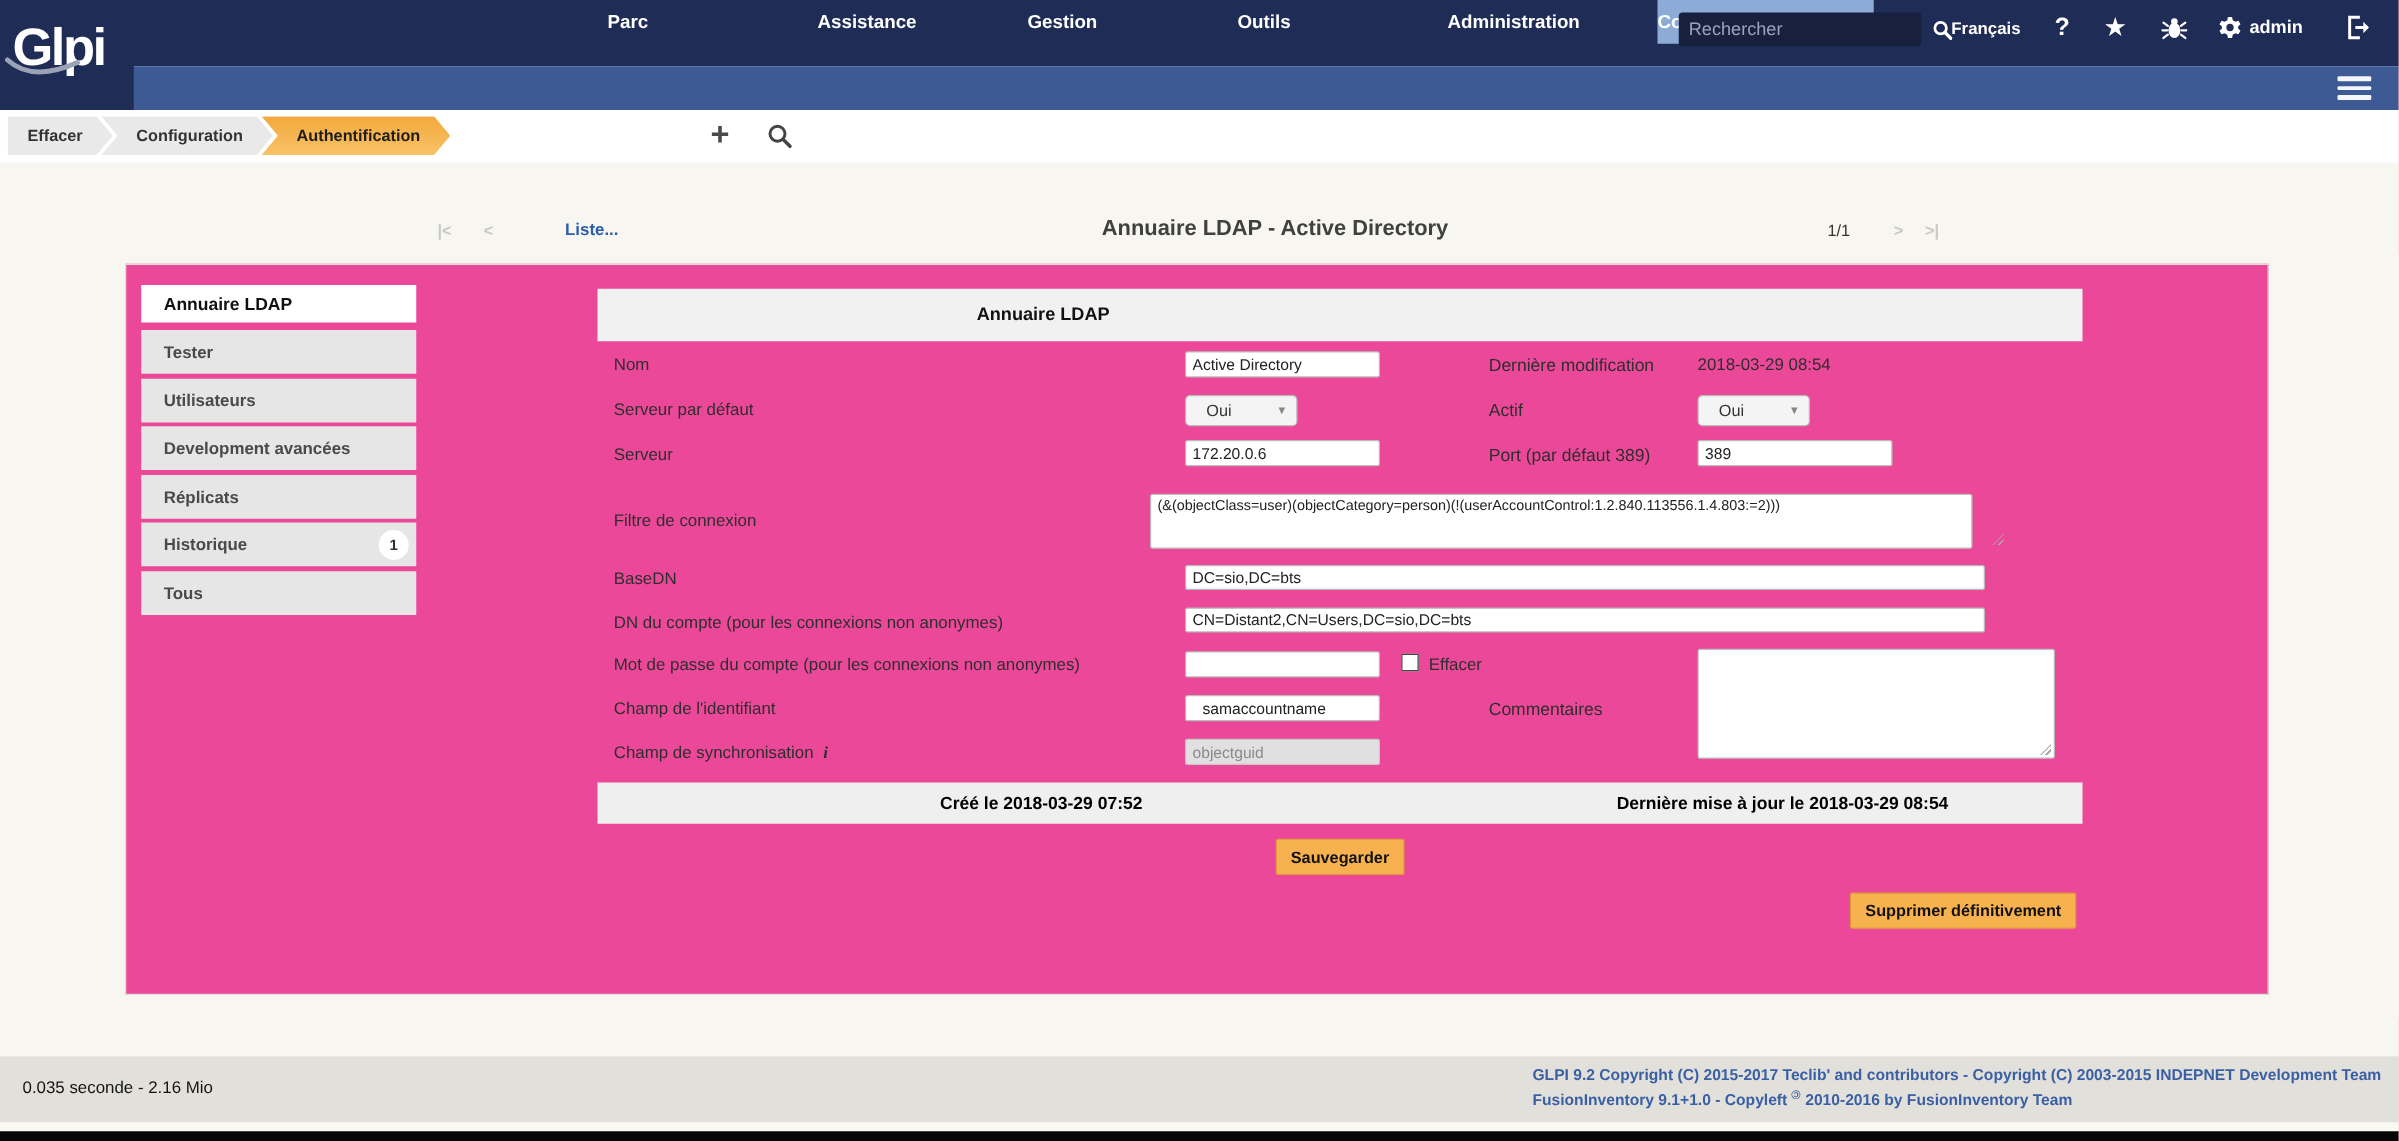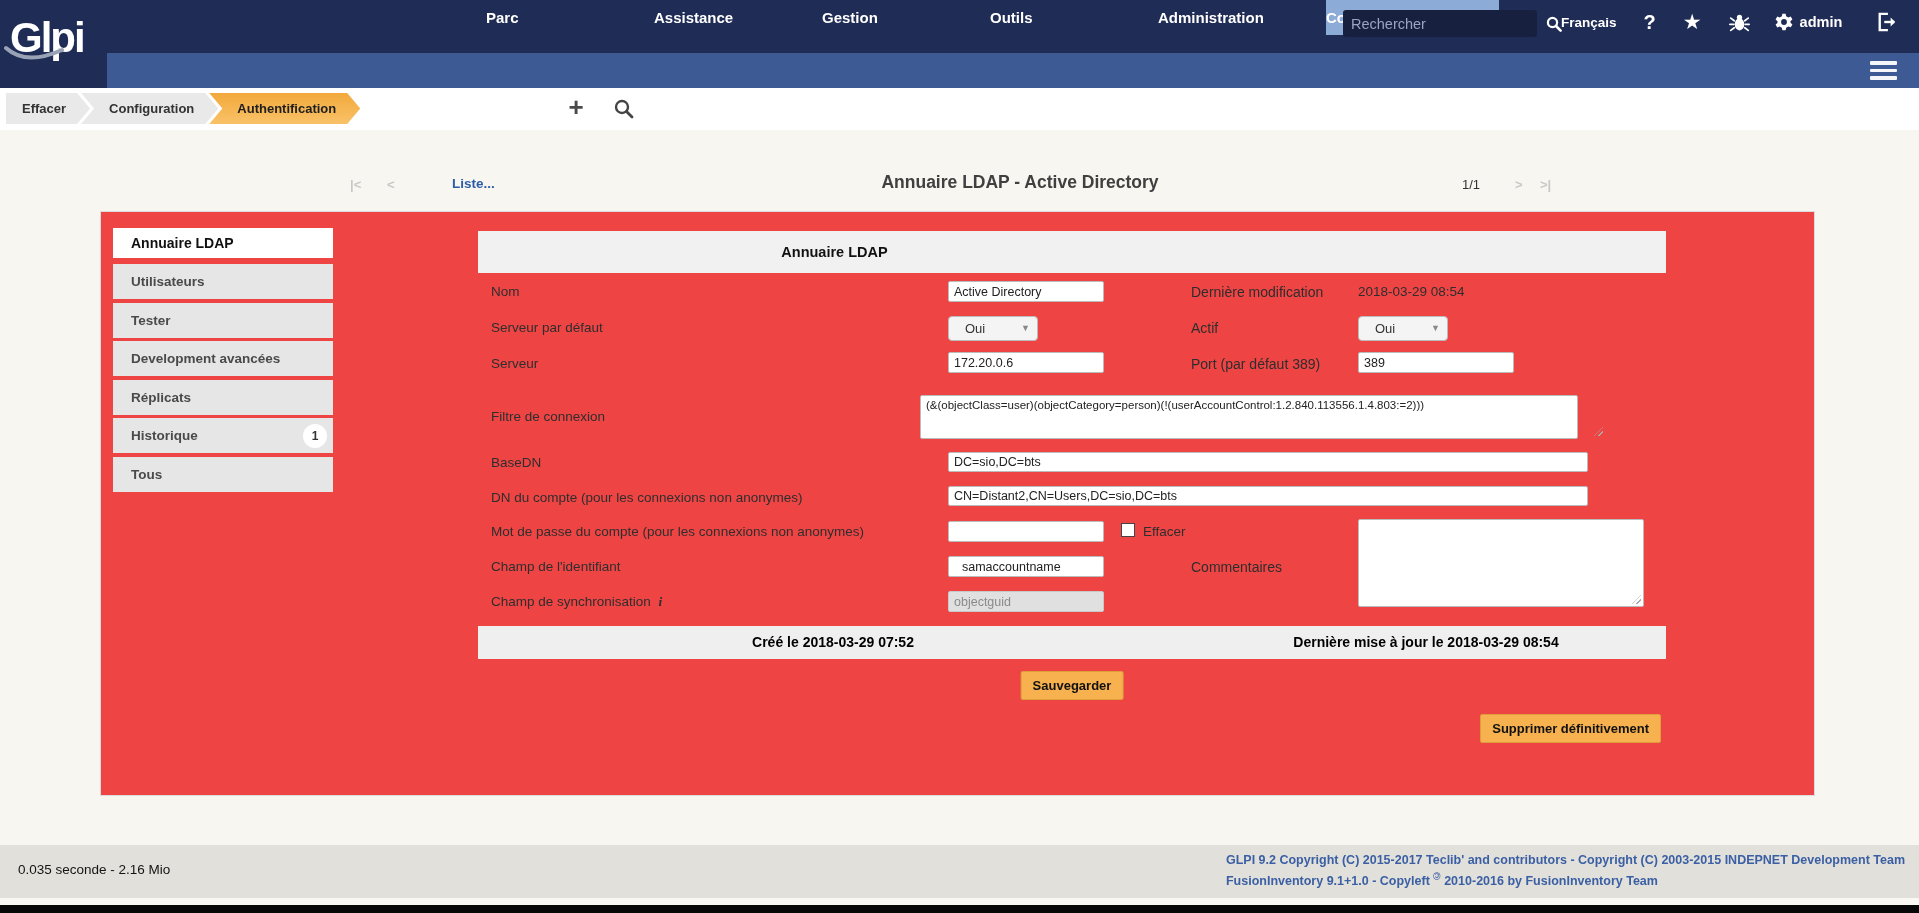--- a/index.html
+++ b/index.html
@@ -44,21 +44,21 @@
   #crumb-search { margin-left:30px; display:flex; align-items:center; cursor:pointer; }
   
   #content { position:absolute; left:0; top:130px; width:1919px; height:715px; background:#f7f6f1; }
   #toolbar { position:absolute; left:100px; top:41px; width:1717px; height:28px; }
   #toolbar .pg { position:absolute; color:#c8c8c8; font-size:13px; font-weight:bold; top:6px; cursor:pointer; }
   #pg-first { left:250px; } #pg-prev { left:287px; } #pg-next { left:1415px; } #pg-last { left:1440px; }
   #list-link { position:absolute; left:352px; top:5px; color:#2e5da8; font-weight:bold; font-size:13.5px; cursor:pointer; }
   #main-title { position:absolute; left:920px; top:1px; transform:translateX(-50%); font-weight:bold; font-size:17.5px; color:#404040; white-space:nowrap; }
   #page-count { position:absolute; left:1362px; top:6px; font-size:13px; color:#333; }
   
-  #panel { position:absolute; left:100px; top:81px; width:1715px; height:585px; background:#ef4444; border:1px solid #dcdcdc; }
+  #panel { position:absolute; left:100px; top:81px; width:1715px; height:585px; background:#ec4899; border:1px solid #dcdcdc; }
   #sidebar { position:absolute; left:12px; top:16px; width:220px; }
   .side-item { height:35px; line-height:35px; padding-left:18px; margin-bottom:3.5px; background:#e6e6e6; font-weight:bold; font-size:13.5px; color:#4a4a4a; position:relative; cursor:pointer; }
   .side-item.active { height:30px; line-height:30px; margin-bottom:6px; background:#fff; color:#111; font-size:14px; }
   .side-badge { position:absolute; right:6px; top:5.5px; width:24px; height:24px; background:#fff; border-radius:50%; text-align:center; line-height:24px; font-size:12px; color:#333; }
   
   #form { position:absolute; left:377px; top:19px; width:1188px; }
   #form-header { height:42px; background:#f1f1f1; position:relative; }
   #form-header span { position:absolute; left:0; width:713px; text-align:center; line-height:42px; font-weight:bold; font-size:14.5px; color:#111; }
   #form-body { position:relative; height:520px; }
   .lbl { position:absolute; left:13px; font-size:13.5px; color:#2e2e2e; white-space:nowrap; }
@@ -188,22 +188,22 @@
     <span id="main-title">Annuaire LDAP - Active Directory</span>
     <span id="page-count">1/1</span>
     <span class="pg" id="pg-next">&gt;</span>
     <span class="pg" id="pg-last">&gt;|</span>
   </div>
 
   <div id="panel">
 
     <div id="sidebar">
       <div class="side-item active">Annuaire LDAP</div>
+      <div class="side-item">Tester</div>
       <div class="side-item">Utilisateurs</div>
-      <div class="side-item">Tester</div>
       <div class="side-item">Development avancées</div>
       <div class="side-item">Réplicats</div>
       <div class="side-item">
         <span>Historique</span>
         <span class="side-badge">1</span>
       </div>
       <div class="side-item">Tous</div>
     </div>
 
     <div id="form">

